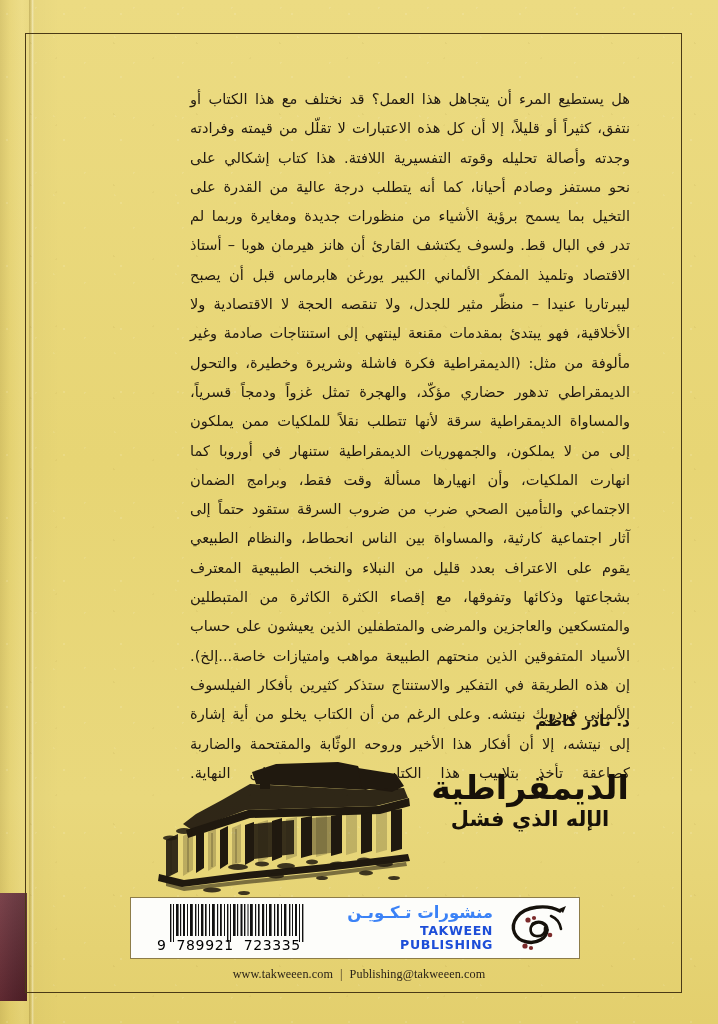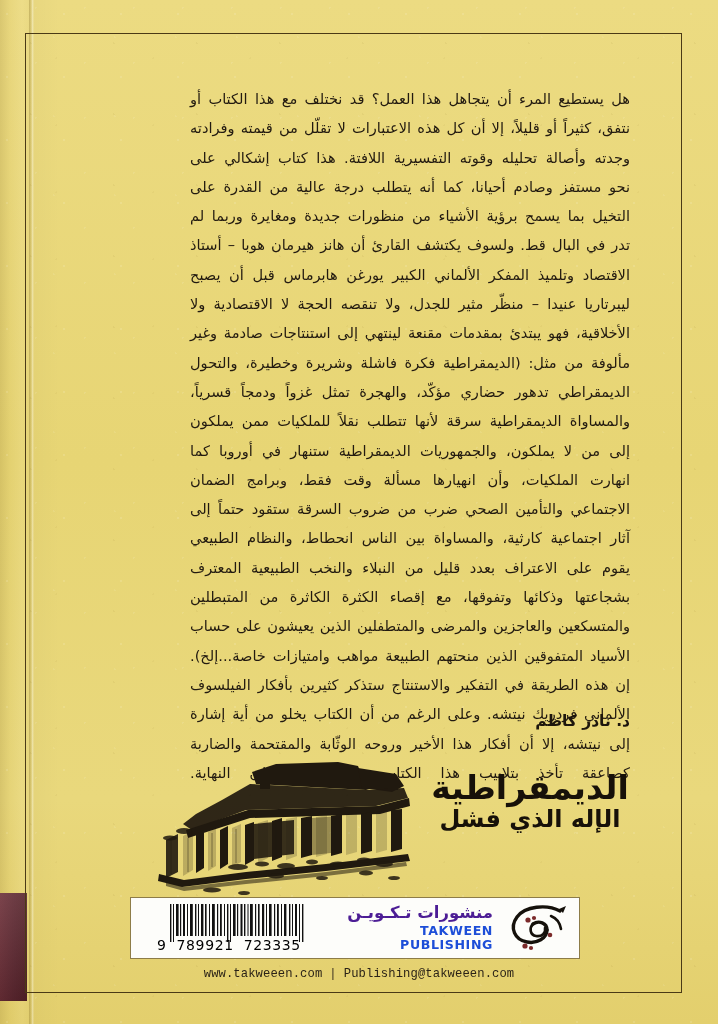--- a/index.html
+++ b/index.html
@@ -130,21 +130,21 @@
   #book-title {
     font-family: "DejaVu Sans", sans-serif;
     font-size: 33px;
     font-weight: bold;
     line-height: 39px;
     letter-spacing: -1px;
     margin-top: 6px;
   }
   #book-subtitle {
     font-family: "DejaVu Sans", sans-serif;
-    font-size: 24px;
+    font-size: 21px;
     font-weight: bold;
     line-height: 23px;
     letter-spacing: -0.3px;
     margin-top: 1px;
   }
 
   
   #parthenon {
     position: absolute;
     left: 126px;
@@ -191,21 +191,21 @@
   #publisher-block {
     flex: 1;
     text-align: right;
     padding-right: 6px;
     line-height: 1.12;
   }
   #publisher-ar {
     font-family: "DejaVu Sans", sans-serif;
     font-size: 16.5px;
     font-weight: bold;
-    color: #4c1d95;
+    color: #3b82f6;
     direction: rtl;
     letter-spacing: 1.5px;
   }
   #publisher-en {
     font-family: "DejaVu Sans", sans-serif;
     font-size: 12.6px;
     font-weight: bold;
     color: #1d4ed8;
     letter-spacing: 0.6px;
     margin-top: 2px;
@@ -217,21 +217,21 @@
     margin: 0 10px 0 4px;
   }
 
   
   #footer-contact {
     position: absolute;
     left: 0;
     top: 967px;
     width: 718px;
     text-align: center;
-    font-family: Liberation Mono, monospace;
+    font-family: Liberation Serif, serif;
     font-size: 12.2px;
     color: #2b2317;
     letter-spacing: 0.1px;
   }
   #footer-contact .sep { margin: 0 7px; color: #3c3220; }
 </style>
 </head>
 <body>
 
 <div id="back-cover">

